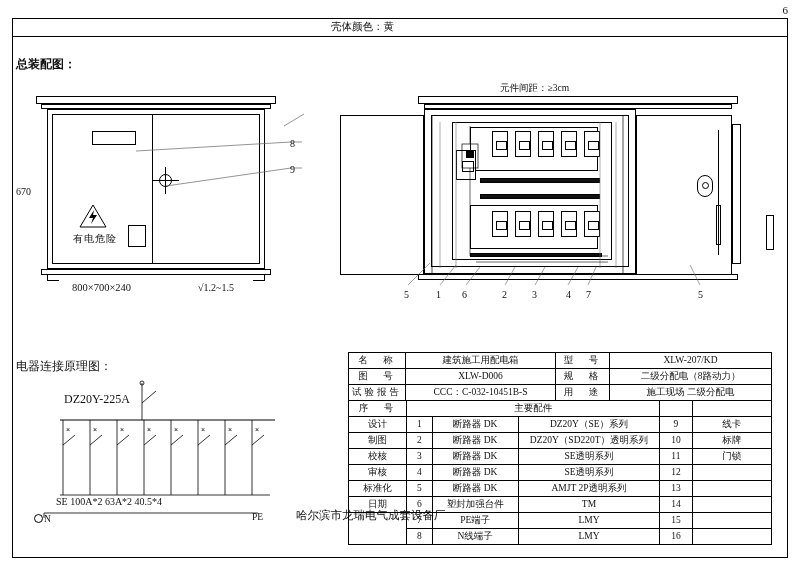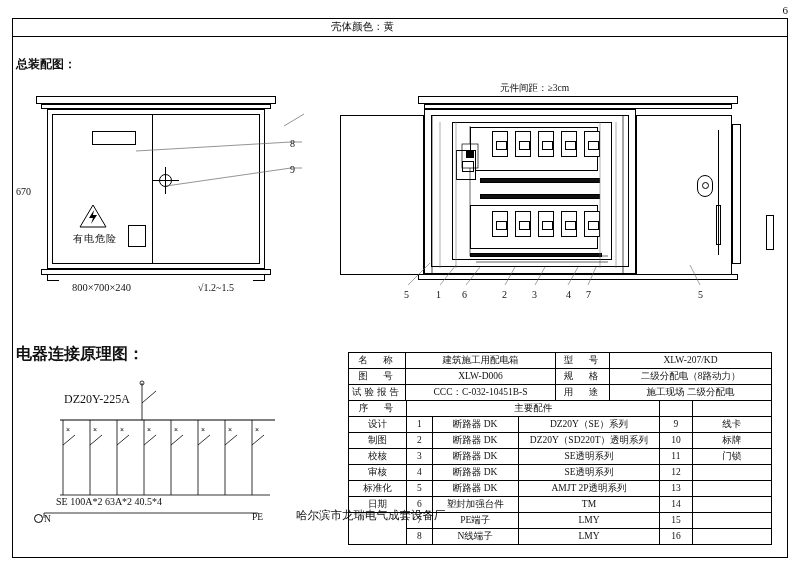--- a/index.html
+++ b/index.html
@@ -194,21 +194,21 @@
     border: 1px solid #000;
   }
   .gap-note {
     position: absolute; left: 500px; top: 82px; font-size: 9.5px;
   }
   .bottom-nums {
     position: absolute; top: 289px; font-size: 10px;
   }
 
   
-  .sch-title { position:absolute; left: 16px; top: 344px; font-size: 16px; font-weight: bold;}
+  .sch-title { position:absolute; left: 16px; top: 358px; font-size: 12px; font-weight: normal;}
   .dz-lbl { position: absolute; left: 64px; top: 392px; font-size: 12px; }
   .sch-note { position: absolute; left: 56px; top: 496px; font-size: 10px; }
   .pe-lbl { position:absolute; left: 252px; top: 512px; font-size: 9.5px; }
   .n-lbl { position:absolute; left: 44px; top: 514px; font-size: 9.5px; }
   .n-circ { position:absolute; left: 34px; top: 514px; width:9px;height:9px;border:1px solid #000;border-radius:50%; }
   .maker {
     position: absolute; left: 296px; top: 508px; font-size: 11.5px;
   }
 
   

